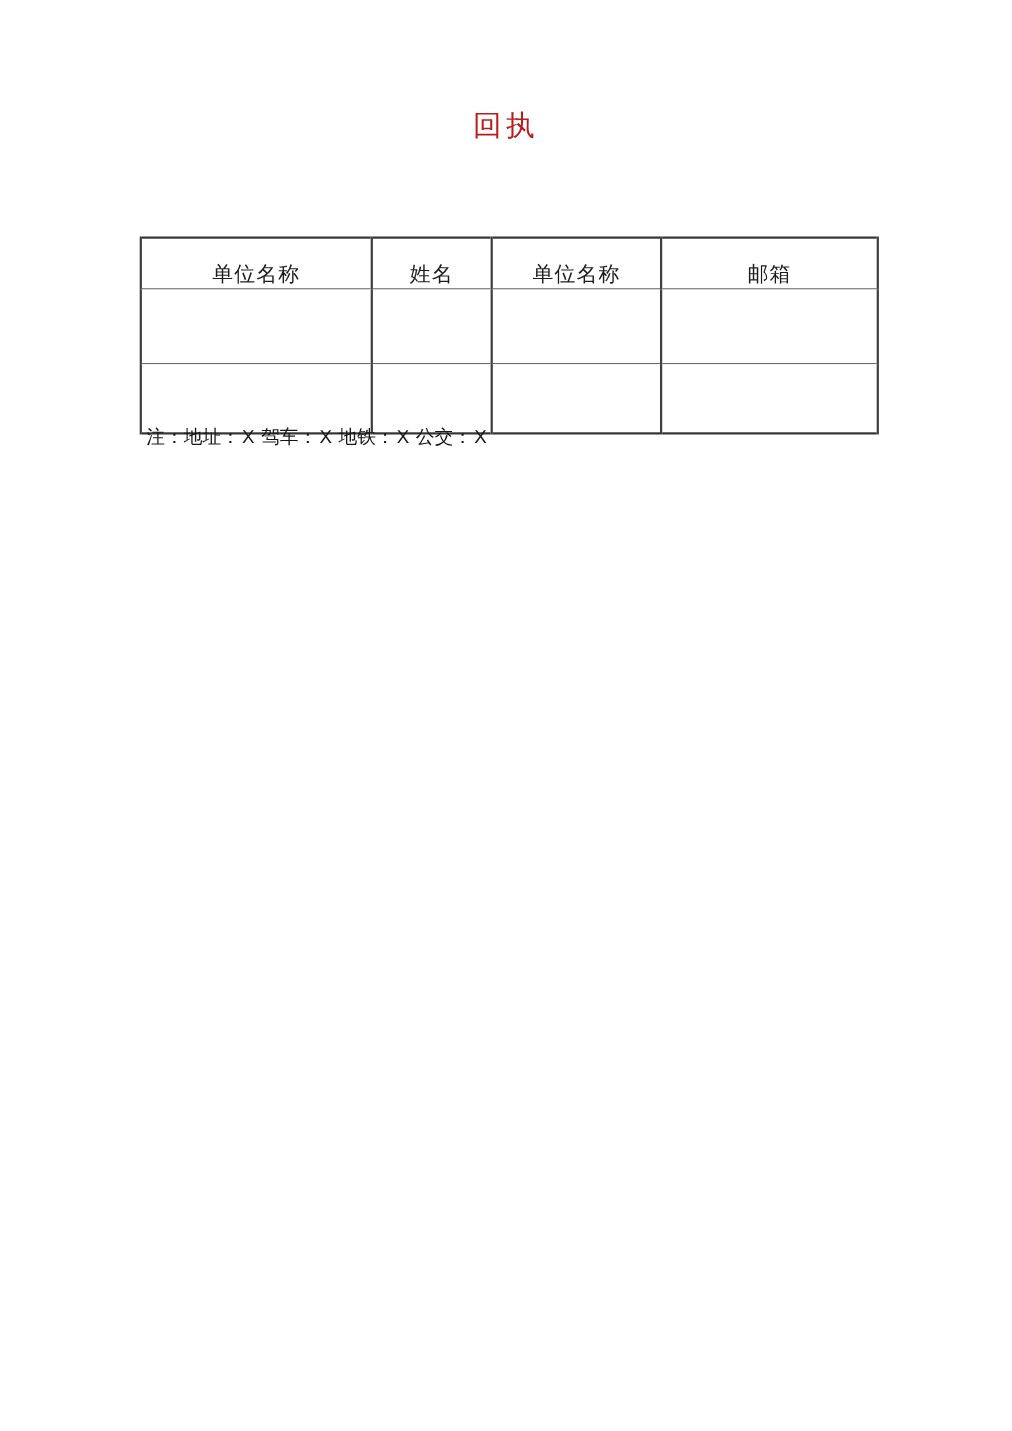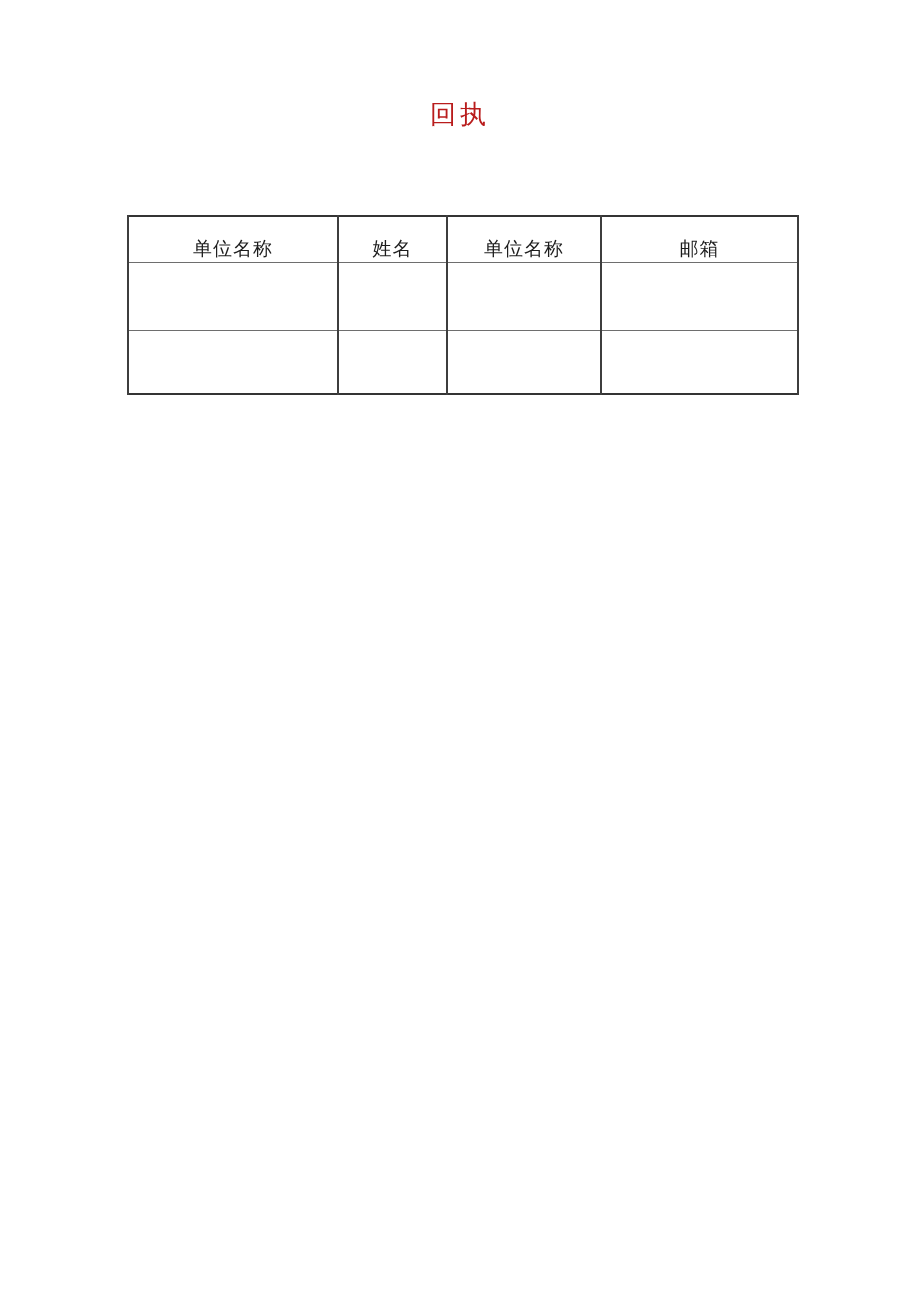--- a/index.html
+++ b/index.html
@@ -105,14 +105,15 @@
       </tr>
       <tr class="data-row-2">
         <td></td>
         <td></td>
         <td></td>
         <td></td>
       </tr>
     </tbody>
   </table>
 
+  <div class="doc-note"><span>注：</span><span>地址：</span><span class="latin">X</span><span>驾车：</span><span class="latin">X</span><span>地铁：</span><span class="latin">X</span><span>公交：</span><span class="latin">X</span></div>
 
 </div>
 
 </body></html>

